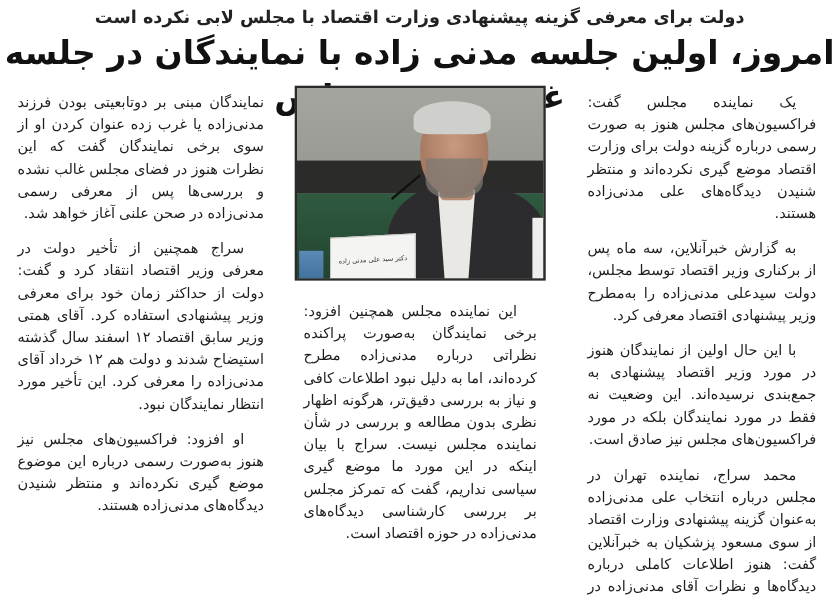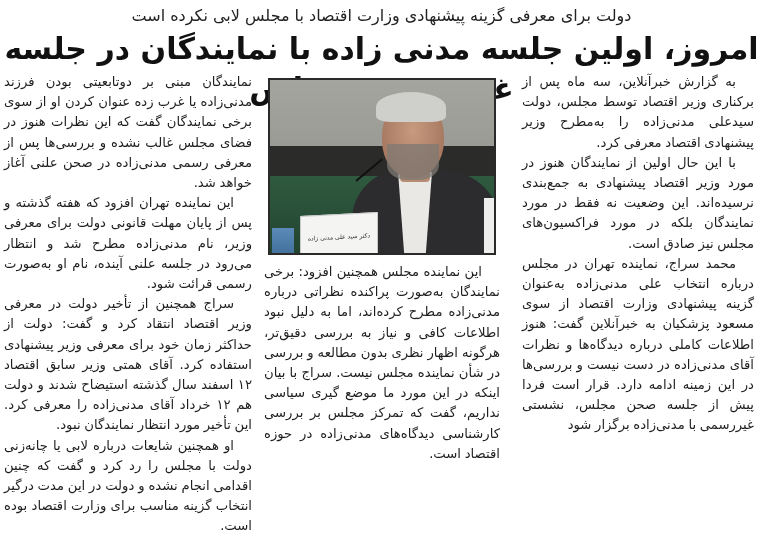--- a/index.html
+++ b/index.html
@@ -16,21 +16,21 @@
       color: #1a1a1a;
       direction: rtl;
     }
     .kicker {
       position: absolute;
       top: 4px;
       left: 0;
       width: 763px;
       text-align: center;
       font-size: 16px;
-      font-weight: normal;
+      font-weight: bold;
       line-height: 24px;
       color: #222;
       letter-spacing: -0.3px;
     }
     .headline {
       position: absolute;
       top: 29px;
       left: 0;
       width: 763px;
       text-align: center;
@@ -45,21 +45,21 @@
       top: 72px;
       font-size: 13.2px;
       line-height: 20.2px;
       text-align: justify;
       text-align-last: right;
       color: #1e1e1e;
       letter-spacing: -0.4px;
       word-spacing: -0.5px;
     }
     .col p {
-      margin: 0;
+      margin: 12px;
       text-indent: 18px;
     }
     .col-right {
       right: 9px;
       width: 232px;
     }
     .col-middle {
       right: 263px;
       width: 236px;
       top: 262px;
@@ -163,20 +163,21 @@
       background: #eeeeec;
     }
   </style>
 </head>
 <body>
 
 <div class="kicker">دولت برای معرفی گزینه پیشنهادی وزارت اقتصاد با مجلس لابی نکرده است</div>
 <h1 class="headline" style="margin:0;">امروز، اولین جلسه مدنی زاده با نمایندگان در جلسه غیر رسمی مجلس</h1>
 
 <div class="col col-right">
+  <p>یک نماینده مجلس گفت: فراکسیون‌های مجلس هنوز به صورت رسمی درباره گزینه دولت برای وزارت اقتصاد موضع گیری نکرده‌اند و منتظر شنیدن دیدگاه‌های علی مدنی‌زاده هستند.</p>
   <p>به گزارش خبرآنلاین، سه ماه پس از برکناری وزیر اقتصاد توسط مجلس، دولت سیدعلی مدنی‌زاده را به‌مطرح وزیر پیشنهادی اقتصاد معرفی کرد.</p>
   <p>با این حال اولین از نمایندگان هنوز در مورد وزیر اقتصاد پیشنهادی به جمع‌بندی نرسیده‌اند. این وضعیت نه فقط در مورد نمایندگان بلکه در مورد فراکسیون‌های مجلس نیز صادق است.</p>
   <p>محمد سراج، نماینده تهران در مجلس درباره انتخاب علی مدنی‌زاده به‌عنوان گزینه پیشنهادی وزارت اقتصاد از سوی مسعود پزشکیان به خبرآنلاین گفت: هنوز اطلاعات کاملی درباره دیدگاه‌ها و نظرات آقای مدنی‌زاده در دست نیست و بررسی‌ها در این زمینه ادامه دارد. قرار است فردا پیش از جلسه صحن مجلس، نشستی غیررسمی با مدنی‌زاده برگزار شود</p>
 </div>
 
 <div class="photo">
   <div class="wall"></div>
   <div class="band"></div>
   <div class="chair"></div>
   <div class="jacket"></div>
@@ -193,17 +194,15 @@
   <div class="paper-right"></div>
 </div>
 
 <div class="col col-middle">
   <p>این نماینده مجلس همچنین افزود: برخی نمایندگان به‌صورت پراکنده نظراتی درباره مدنی‌زاده مطرح کرده‌اند، اما به دلیل نبود اطلاعات کافی و نیاز به بررسی دقیق‌تر، هرگونه اظهار نظری بدون مطالعه و بررسی در شأن نماینده مجلس نیست. سراج با بیان اینکه در این مورد ما موضع گیری سیاسی نداریم، گفت که تمرکز مجلس بر بررسی کارشناسی دیدگاه‌های مدنی‌زاده در حوزه اقتصاد است.</p>
 
 </div>
 
 <div class="col col-left">
   <p style="text-indent:0;">نمایندگان مبنی بر دوتابعیتی بودن فرزند مدنی‌زاده یا غرب زده عنوان کردن او از سوی برخی نمایندگان گفت که این نظرات هنوز در فضای مجلس غالب نشده و بررسی‌ها پس از معرفی رسمی مدنی‌زاده در صحن علنی آغاز خواهد شد.</p>
-  <p>این نماینده تهران افزود که هفته گذشته و پس از پایان مهلت قانونی دولت برای معرفی وزیر، نام مدنی‌زاده مطرح شد و انتظار می‌رود در جلسه علنی آینده، نام او به‌صورت رسمی قرائت شود.</p>
   <p>سراج همچنین از تأخیر دولت در معرفی وزیر اقتصاد انتقاد کرد و گفت: دولت از حداکثر زمان خود برای معرفی وزیر پیشنهادی استفاده کرد. آقای همتی وزیر سابق اقتصاد ۱۲ اسفند سال گذشته استیضاح شدند و دولت هم ۱۲ خرداد آقای مدنی‌زاده را معرفی کرد. این تأخیر مورد انتظار نمایندگان نبود.</p>
-  <p>او همچنین شایعات درباره لابی یا چانه‌زنی دولت با مجلس را رد کرد و گفت که چنین اقدامی انجام نشده و دولت در این مدت درگیر انتخاب گزینه مناسب برای وزارت اقتصاد بوده است.</p>
   <p>او افزود: فراکسیون‌های مجلس نیز هنوز به‌صورت رسمی درباره این موضوع موضع گیری نکرده‌اند و منتظر شنیدن دیدگاه‌های مدنی‌زاده هستند.</p>
 </div>
 
 </body></html>

